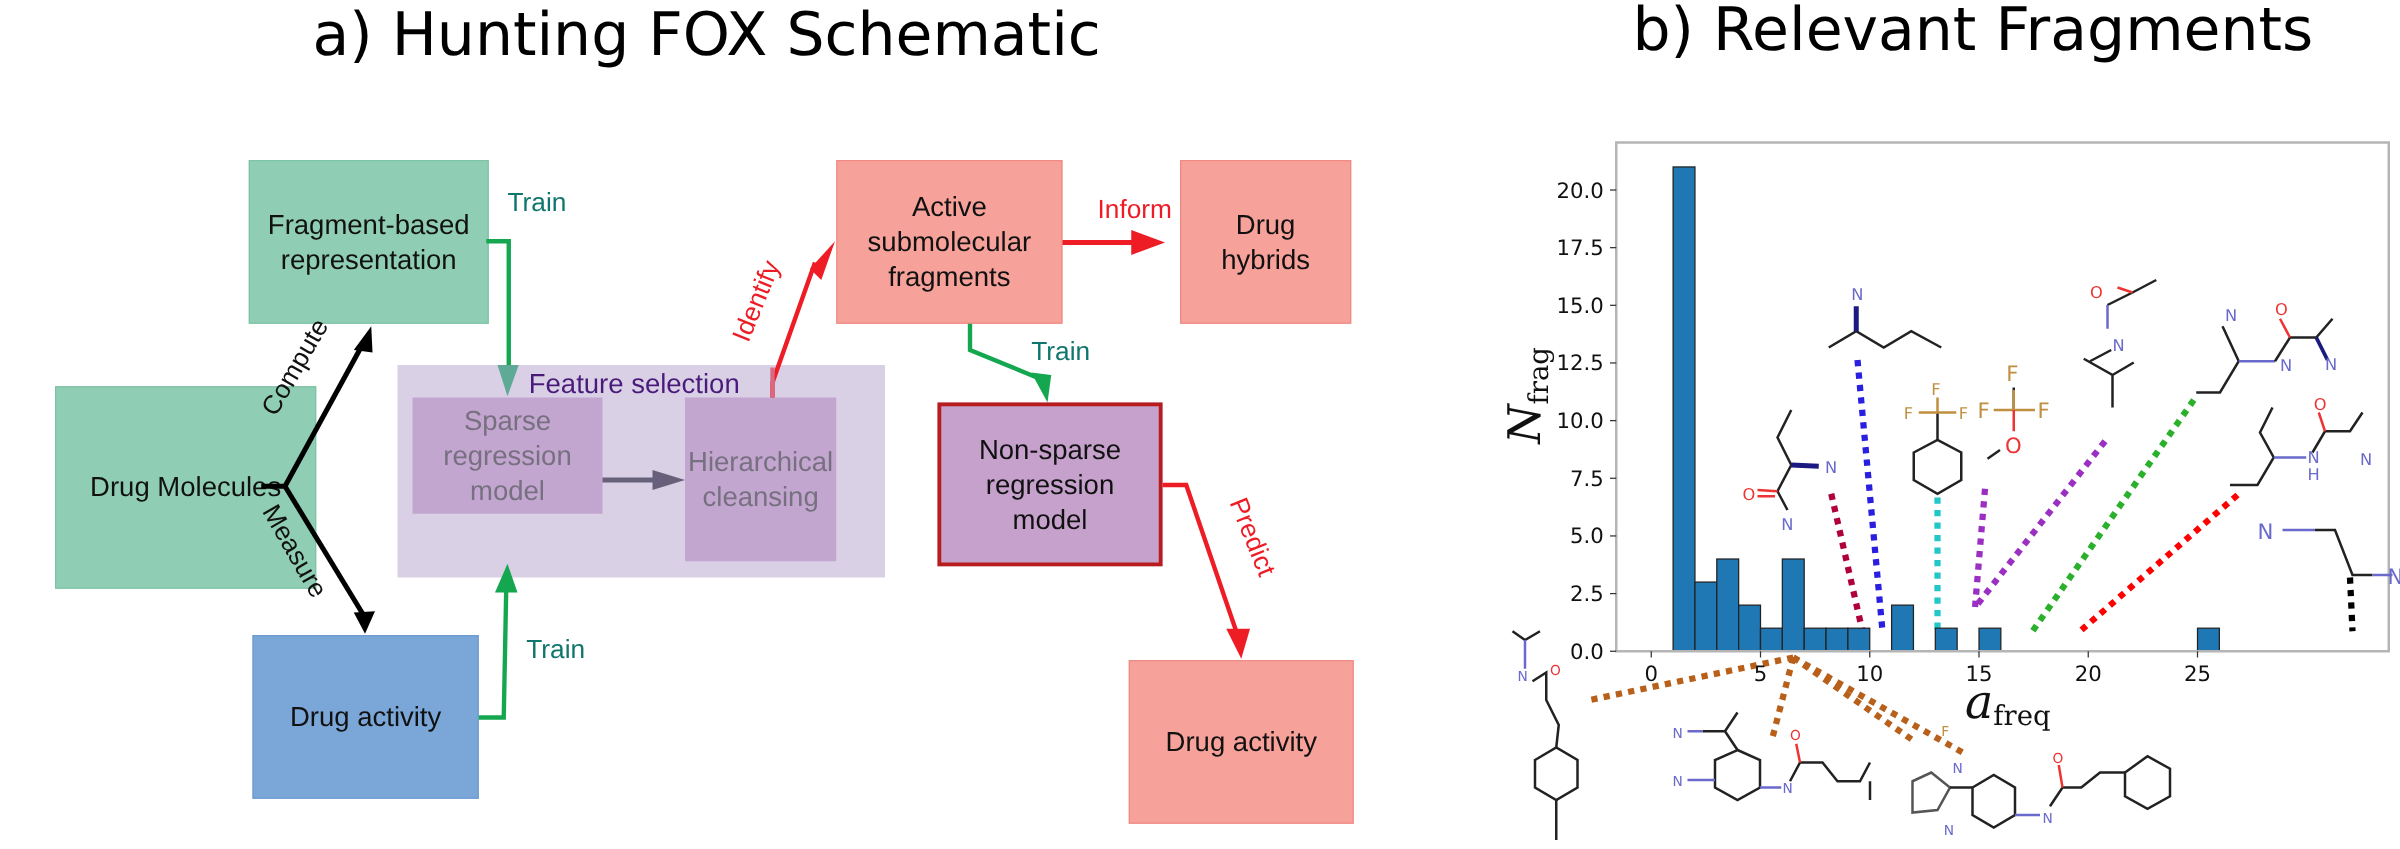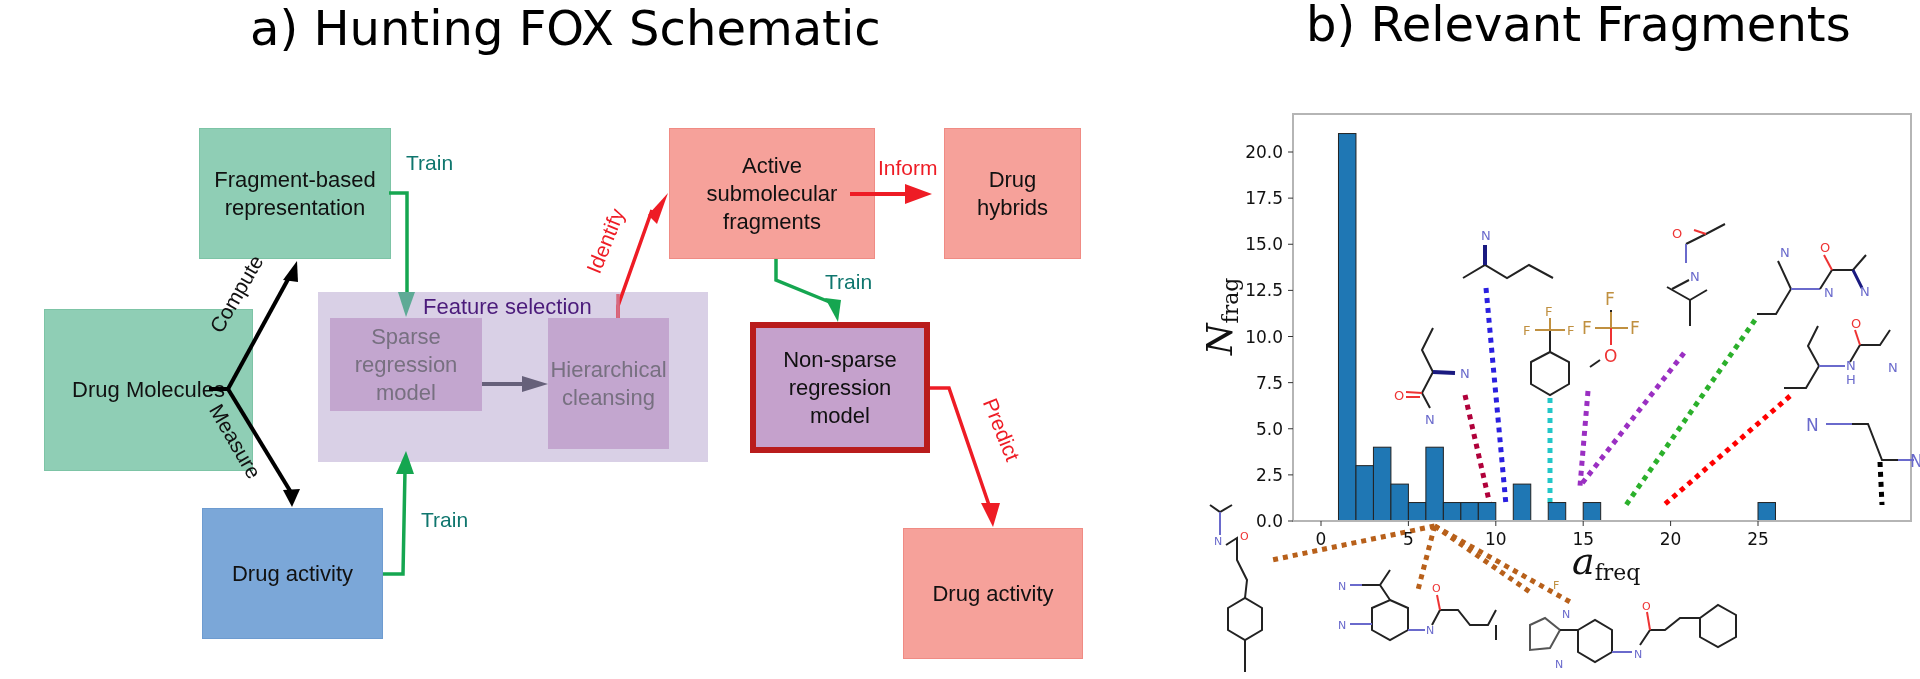--- a/index.html
+++ b/index.html
@@ -4,21 +4,21 @@
 <style>
   html, body { margin: 0; padding: 0; background: #ffffff; }
   body { width: 1920px; height: 679px; position: relative; overflow: hidden; font-family: "Liberation Sans", sans-serif; }
   .title { position: absolute; font-family: "DejaVu Sans", sans-serif; font-size: 48px; color: #000; white-space: nowrap; }
   #title-a { left: 250px; top: 0px; }
   #title-b { left: 1306px; top: -4px; }
   .box { position: absolute; display: flex; align-items: center; justify-content: center; text-align: center; font-size: 22px; line-height: 28px; color: #111; box-sizing: border-box; white-space: pre-line; }
   .green { background: #8fceb5; border: 1px solid #7dc4a6; }
   .blue { background: #7ba7d8; border: 1px solid #6d9bd0; }
   .salmon { background: #f6a19a; border: 1px solid #f08b84; }
-  .purple-box { background: #c5a1cc; border: 6px solid #b91c1c; }
+  .purple-box { background: #c5a1cc; border: 3px solid #b91c1c; }
   .fs-inner { background: #c3a6cf; color: #777080; }
   #fs-panel { position: absolute; left: 318px; top: 292px; width: 390px; height: 170px; background: #d9d0e6; }
   #fs-label { position: absolute; left: 423px; top: 294px; font-size: 22px; color: #4b1b7b; }
   .lbl { position: absolute; font-size: 21px; white-space: nowrap; }
   .lbl.green-t { color: #0f766e; }
   .lbl.red-t { color: #ee1c25; }
   .lbl.black-t { color: #111; }
   svg { position: absolute; left: 0; top: 0; }
   .tick-label { font-family: "DejaVu Sans", sans-serif; font-size: 17px; fill: #111; }
   .axis-title { font-family: "DejaVu Serif", serif; font-style: italic; fill: #111; }
@@ -36,21 +36,21 @@
 <div class="box green" style="left:199px;top:128px;width:192px;height:131px;"><span>Fragment-based
 representation</span></div>
 <div class="box blue" style="left:202px;top:508px;width:181px;height:131px;"><span>Drug activity</span></div>
 
 <div class="box fs-inner" style="left:330px;top:318px;width:152px;height:93px;"><span>Sparse
 regression
 model</span></div>
 <div class="box fs-inner" style="left:548px;top:318px;width:121px;height:131px;"><span>Hierarchical
 cleansing</span></div>
 
-<div class="box salmon" style="left:669px;top:128px;width:206px;height:131px;"><span>Active
+<div class="box salmon" style="left:669px;top:128px;width:181px;height:131px;"><span>Active
 submolecular
 fragments</span></div>
 <div class="box salmon" style="left:932px;top:128px;width:137px;height:131px;margin-left:12px;"><span>Drug
 hybrids</span></div>
 <div class="box purple-box" style="left:750px;top:322px;width:180px;height:131px;"><span>Non-sparse
 regression
 model</span></div>
 <div class="box salmon" style="left:903px;top:528px;width:180px;height:131px;"><span>Drug activity</span></div>
 
 <svg width="1100" height="679">

